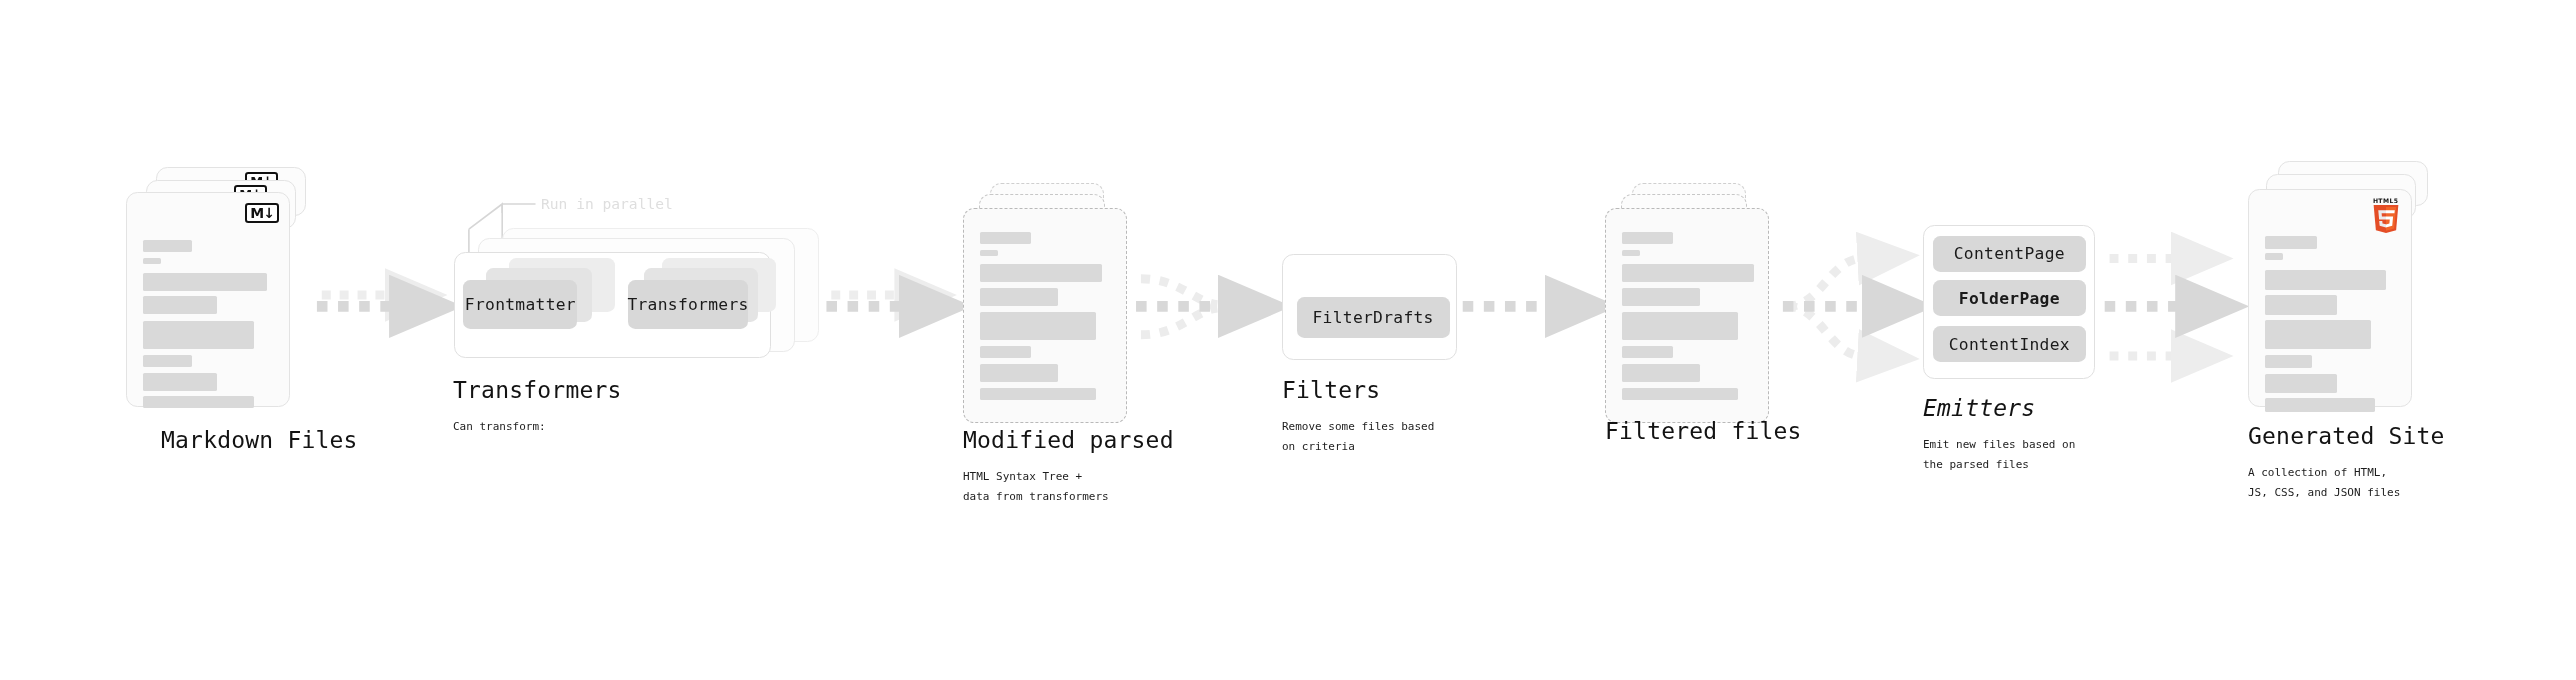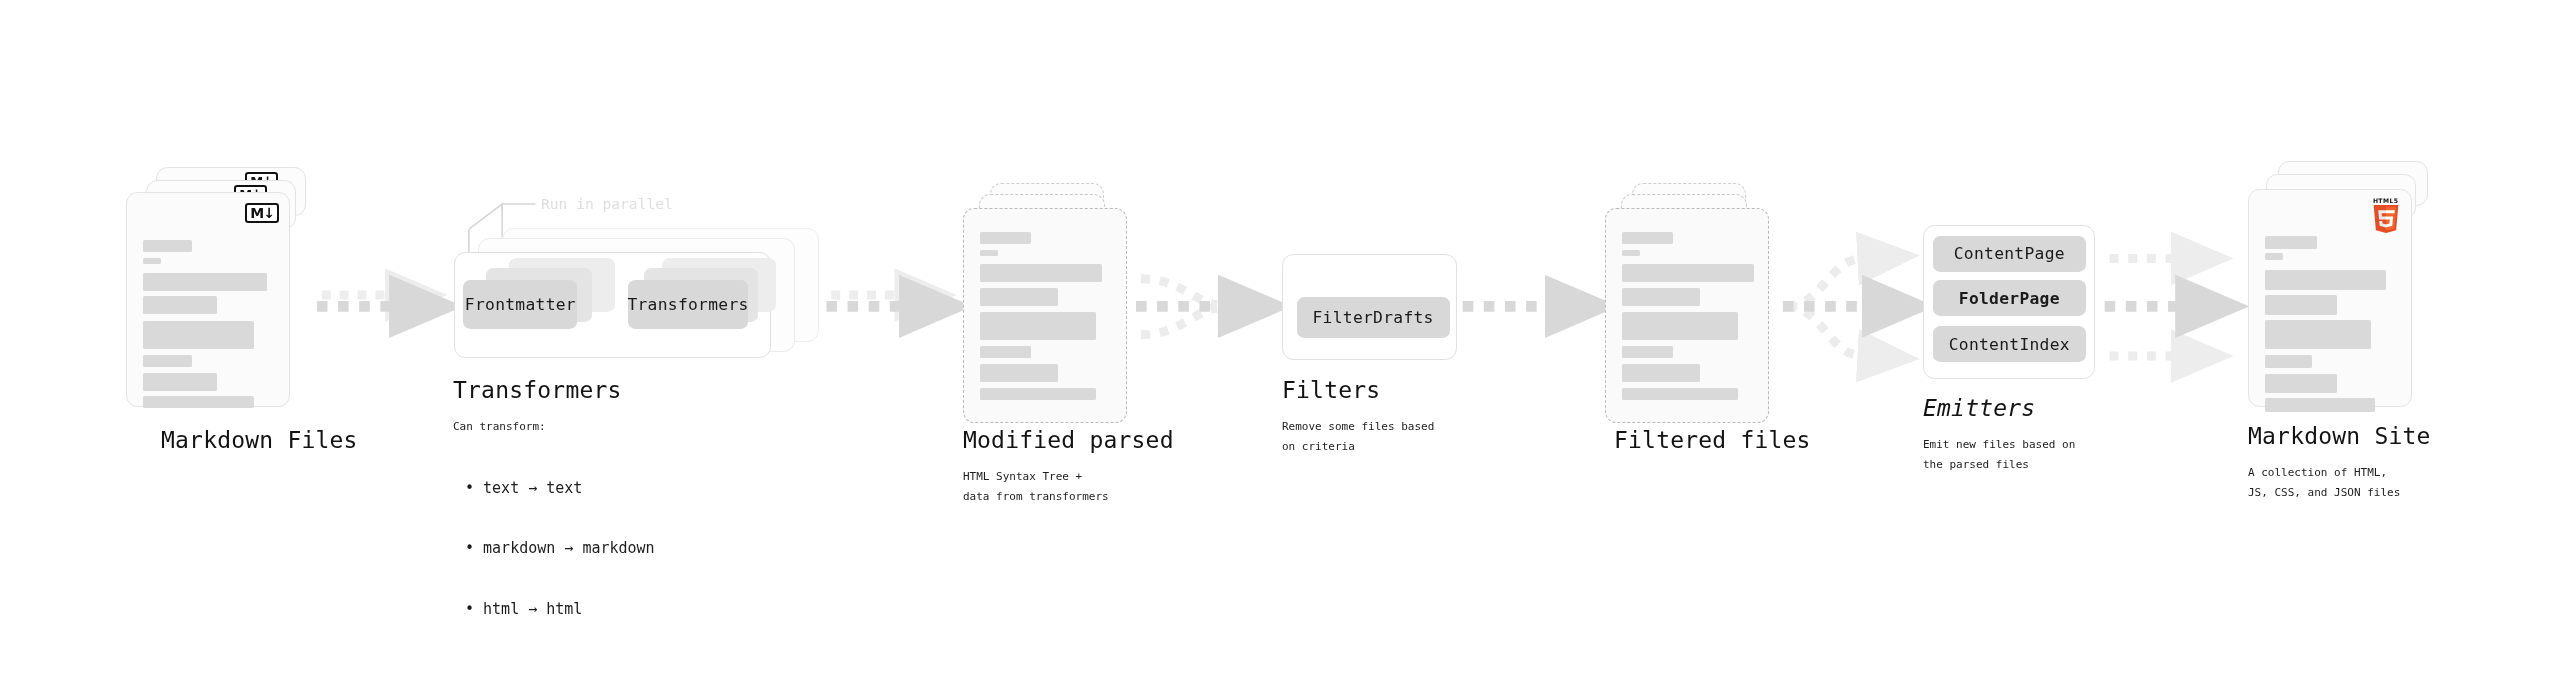--- a/index.html
+++ b/index.html
@@ -220,25 +220,20 @@
 
     <div class="chip ghost" style="left:223px; top:63px; width:114px; height:54px;"></div>
     <div class="chip ghost2" style="left:205px; top:73px; width:114px; height:54px;"></div>
     <div class="chip" style="left:189px; top:85px; width:120px; height:49px;">
       <span>Transformers</span>
     </div>
   </div>
   <div class="hint" style="left:541px; top:195px;">Run in parallel</div>
   <div class="title" style="left:453px; top:377px;">Transformers</div>
   <div class="subtitle" style="left:453px; top:417px;">Can transform:</div>
-  <div class="sublist" style="left:465px; top:437px;">
-    <div>• <span>text → text</span></div>
-    <div>• <span>markdown → markdown</span></div>
-    <div>• <span>html → html</span></div>
-  </div>
 
   <div class="doc-stack" style="left:963px; top:183px; width:187px; height:236px;">
     <div class="doc-card dashed" style="left:27px; top:0px; width:114px; height:41px; background:#fcfcfc; border-color:#cfcfcf;"></div>
     <div class="doc-card dashed" style="left:16.3px; top:11.4px; width:126px; height:41px; background:#fcfcfc; border-color:#c7c7c7;"></div>
     <div class="doc-card dashed" style="left:0px; top:25px; width:164px; height:215px;">
       <div class="skel" style="left:16.3px; top:23px; width:51px; height:12.2px;"></div>
       <div class="skel" style="left:16.3px; top:41px; width:18px; height:5.7px;"></div>
       <div class="skel" style="left:16.3px; top:55px; width:122px; height:18px;"></div>
       <div class="skel" style="left:16.3px; top:79px; width:78px; height:18px;"></div>
       <div class="skel" style="left:16.3px; top:103px; width:116px; height:28.4px;"></div>
@@ -268,21 +263,21 @@
       <div class="skel" style="left:16.3px; top:23px; width:51px; height:12.2px;"></div>
       <div class="skel" style="left:16.3px; top:41px; width:18px; height:5.7px;"></div>
       <div class="skel" style="left:16.3px; top:55px; width:132px; height:18px;"></div>
       <div class="skel" style="left:16.3px; top:79px; width:78px; height:18px;"></div>
       <div class="skel" style="left:16.3px; top:103px; width:116px; height:28.4px;"></div>
       <div class="skel" style="left:16.3px; top:137px; width:51px; height:12.2px;"></div>
       <div class="skel" style="left:16.3px; top:155px; width:78px; height:18px;"></div>
       <div class="skel" style="left:16.3px; top:179px; width:116px; height:12.2px;"></div>
     </div>
   </div>
-  <div class="title" style="left:1605px; top:427px;margin-left:9px;">Filtered files</div>
+  <div class="title" style="left:1605px; top:418px;">Filtered files</div>
 
   <div class="node" style="left:1923px; top:225px;">
     <div class="proc-box" style="left:0px; top:0px; width:172px; height:154px;"></div>
     <div class="chip" style="left:9.8px; top:10.6px; width:153px; height:36px;">
       <span>ContentPage</span>
     </div>
     <div class="chip" style="left:9.8px; top:55px; width:153px; height:36px;font-weight:bold;">
       <span>FolderPage</span>
     </div>
     <div class="chip" style="left:9.8px; top:101px; width:153px; height:36px;">
@@ -318,18 +313,18 @@
       <div class="skel" style="left:16.3px; top:46px; width:52px; height:13px;"></div>
       <div class="skel" style="left:16.3px; top:63px; width:18px; height:6.5px;"></div>
       <div class="skel" style="left:16.3px; top:80px; width:121px; height:19.5px;"></div>
       <div class="skel" style="left:16.3px; top:105px; width:72px; height:19.5px;"></div>
       <div class="skel" style="left:16.3px; top:130px; width:106px; height:29px;"></div>
       <div class="skel" style="left:16.3px; top:165px; width:47px; height:12.2px;"></div>
       <div class="skel" style="left:16.3px; top:184px; width:72px; height:18.7px;"></div>
       <div class="skel" style="left:16.3px; top:208px; width:110px; height:14px;"></div>
     </div>
   </div>
-  <div class="title" style="left:2248px; top:423px;">Markdown Site</div>
+  <div class="title" style="left:2248px; top:423px;">Generated Site</div>
   <div class="subtitle" style="left:2248px; top:463px;">A collection of HTML,
 JS, CSS, and JSON files</div>
 
 </div>
 
 
 </body></html>

